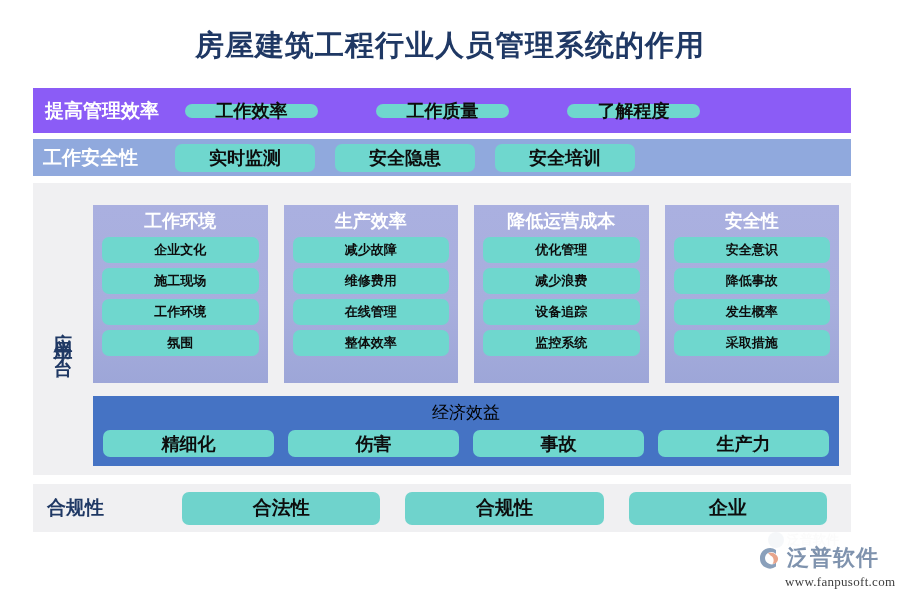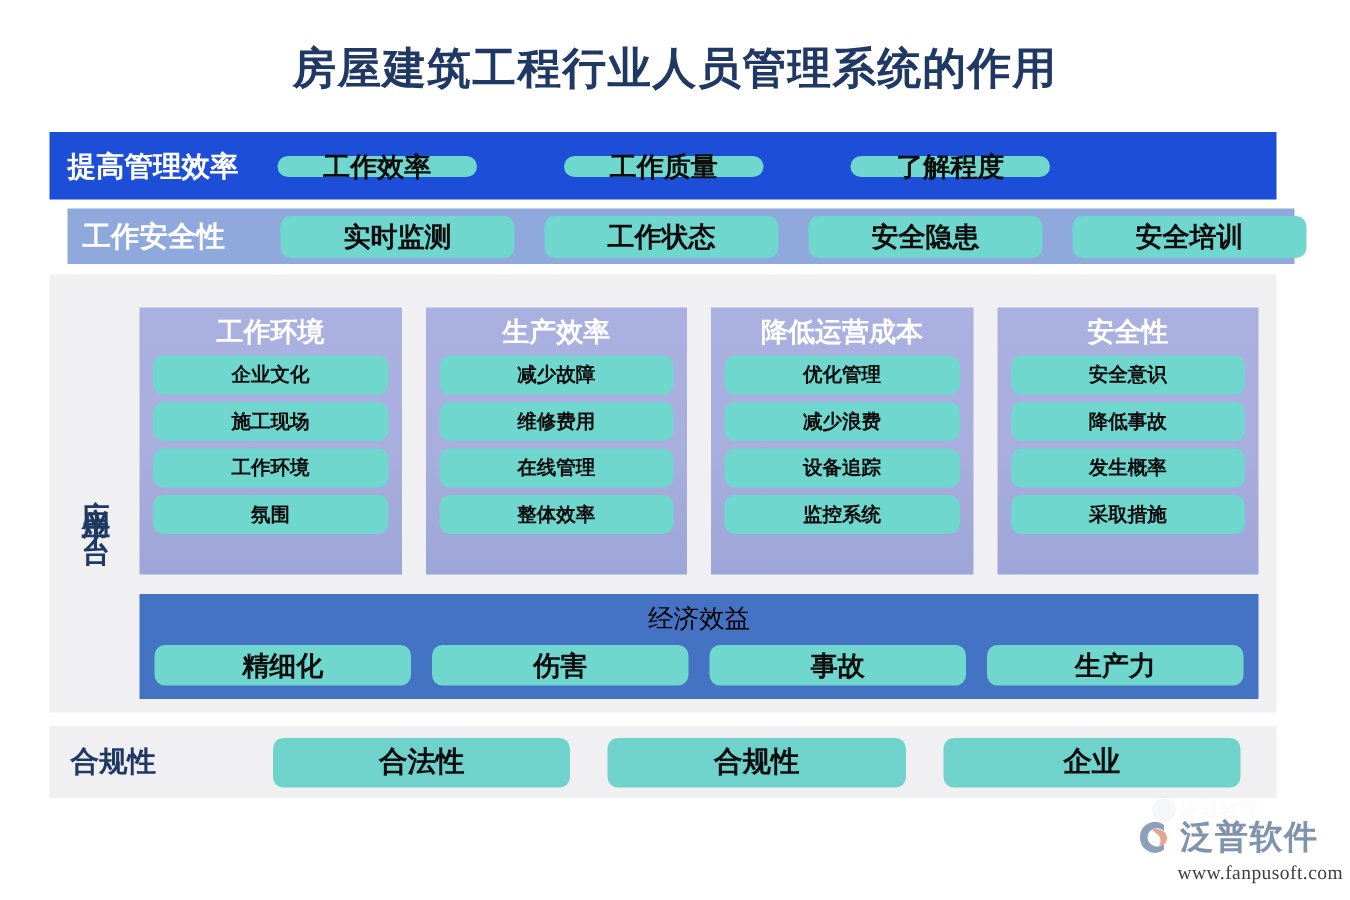--- a/index.html
+++ b/index.html
@@ -39,21 +39,21 @@
     justify-content: center;
     font-family: "Liberation Serif", "DejaVu Serif", serif;
     box-sizing: border-box;
   }
 
   
   .row-eff {
     position: absolute;
     left: 33px; top: 88px;
     width: 818px; height: 45px;
-    background: #1d4ed8;
+    background: #8b5cf6;
     display: flex;
     align-items: center;
   }
   .row-eff .row-label {
     color: #ffffff;
     font-size: 19px;
     font-weight: bold;
     margin-left: 12px;
     width: 140px;
     flex: 0 0 auto;
@@ -72,40 +72,39 @@
   }
 
   
   .row-safe {
     position: absolute;
     left: 33px; top: 139px;
     width: 818px; height: 37px;
     background: #90a9dd;
     display: flex;
     align-items: center;
-    margin-left: 12px;
   }
   .row-safe .row-label {
     color: #ffffff;
     font-size: 19px;
     font-weight: bold;
     margin-left: 10px;
     width: 132px;
     flex: 0 0 auto;
     white-space: nowrap;
   }
   .row-safe .pills {
     display: flex;
     flex: 1 1 auto;
     gap: 20px;
     padding-right: 8px;
   }
   .row-safe .pill {
     height: 28px;
-    width: 156px;
+    width: 140px;
     font-size: 18px;
   }
 
   
   .platform {
     position: absolute;
     left: 33px; top: 183px;
     width: 818px; height: 292px;
     background: #f0f0f2;
     display: flex;
@@ -285,21 +284,20 @@
       <div class="pill">工作效率</div>
       <div class="pill">工作质量</div>
       <div class="pill">了解程度</div>
     </div>
   </div>
 
   <div class="row-safe">
     <div class="row-label">工作安全性</div>
     <div class="pills">
       <div class="pill">实时监测</div>
-      <div class="pill">工作状态</div>
       <div class="pill">安全隐患</div>
       <div class="pill">安全培训</div>
     </div>
   </div>
 
   <div class="platform">
     <div class="platform-label">应用平台</div>
 
     <div class="platform-body">
       <div class="columns">

